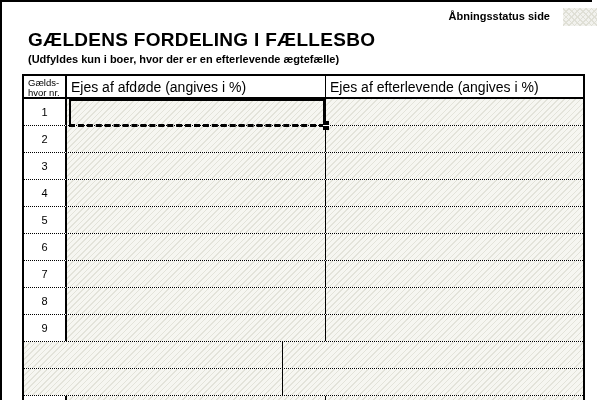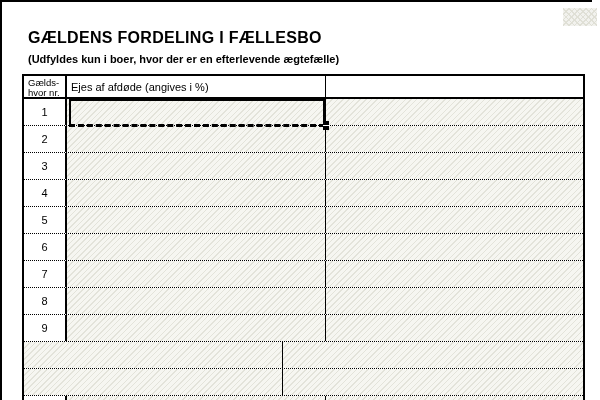--- a/index.html
+++ b/index.html
@@ -16,29 +16,29 @@
     font-size:11px; font-weight:bold; white-space:nowrap;
   }
   .status-box {
     position:absolute; top:8px; right:3px; width:34px; height:18px;
     background:
       repeating-linear-gradient(45deg,  rgba(222,222,212,.9) 0 1px, transparent 1px 4px),
       repeating-linear-gradient(135deg, rgba(222,222,212,.9) 0 1px, transparent 1px 4px),
       #f2f2ee;
   }
 
-  .title { position:absolute; left:28px; top:29px; font-size:16px; font-weight:bold; letter-spacing:.3px; white-space:nowrap; }
+  .title { position:absolute; left:28px; top:29px; font-size:19px; font-weight:bold; letter-spacing:.3px; white-space:nowrap; }
   .subtitle { position:absolute; left:28px; top:53px; font-size:11px; font-weight:bold; white-space:nowrap; }
 
   .debt-table {
     position:absolute; left:22px; top:74px; width:563px; height:326px;
     border:2px solid #000; border-bottom:none; background:#fff; overflow:hidden;
   }
   .thead { display:flex; height:23px; border-bottom:2px solid #000; background:#fff; }
-  .th { font-size:11px; display:flex; align-items:center; }
+  .th { font-size:14px; display:flex; align-items:center; }
   .th-nr {
     width:43px; border-right:2px solid #000; font-size:9.5px; line-height:10px;
     display:block; padding:2px 0 0 4px;
   }
   .th-a { width:259px; border-right:1px solid #000; padding-left:4px; }
   .th-b { flex:1; padding-left:4px; }
 
   .tr { display:flex; height:27px; border-bottom:1px dotted #000; }
   .td-nr {
     width:43px; border-right:2px solid #000; background:#fff;
@@ -62,32 +62,34 @@
     z-index:2; pointer-events:none;
   }
 </style>
 </head>
 <body>
 
 <div class="screen">
   <div class="page-border-top"></div>
   <div class="page-border-left"></div>
 
+  <div class="status-label">Åbningsstatus side</div>
   <div class="status-box"></div>
 
   <div class="title">GÆLDENS FORDELING I FÆLLESBO</div>
   <div class="subtitle">(Udfyldes kun i boer, hvor der er en efterlevende ægtefælle)</div>
 
   <div class="debt-table">
     <div class="thead">
       <div class="th th-nr">
         <span>Gælds-</span><br>
         <span>hvor nr.</span>
       </div>
       <div class="th th-a">Ejes af afdøde (angives i %)</div>
+      <div class="th th-b">Ejes af efterlevende (angives i %)</div>
     </div>
     <div>
     <div class="tr">
       <div class="td-nr">1</div>
       <div class="cell-hatch td-a selected"></div>
       <div class="cell-hatch td-b"></div>
     </div>
 
     <div class="tr">
       <div class="td-nr">2</div>

